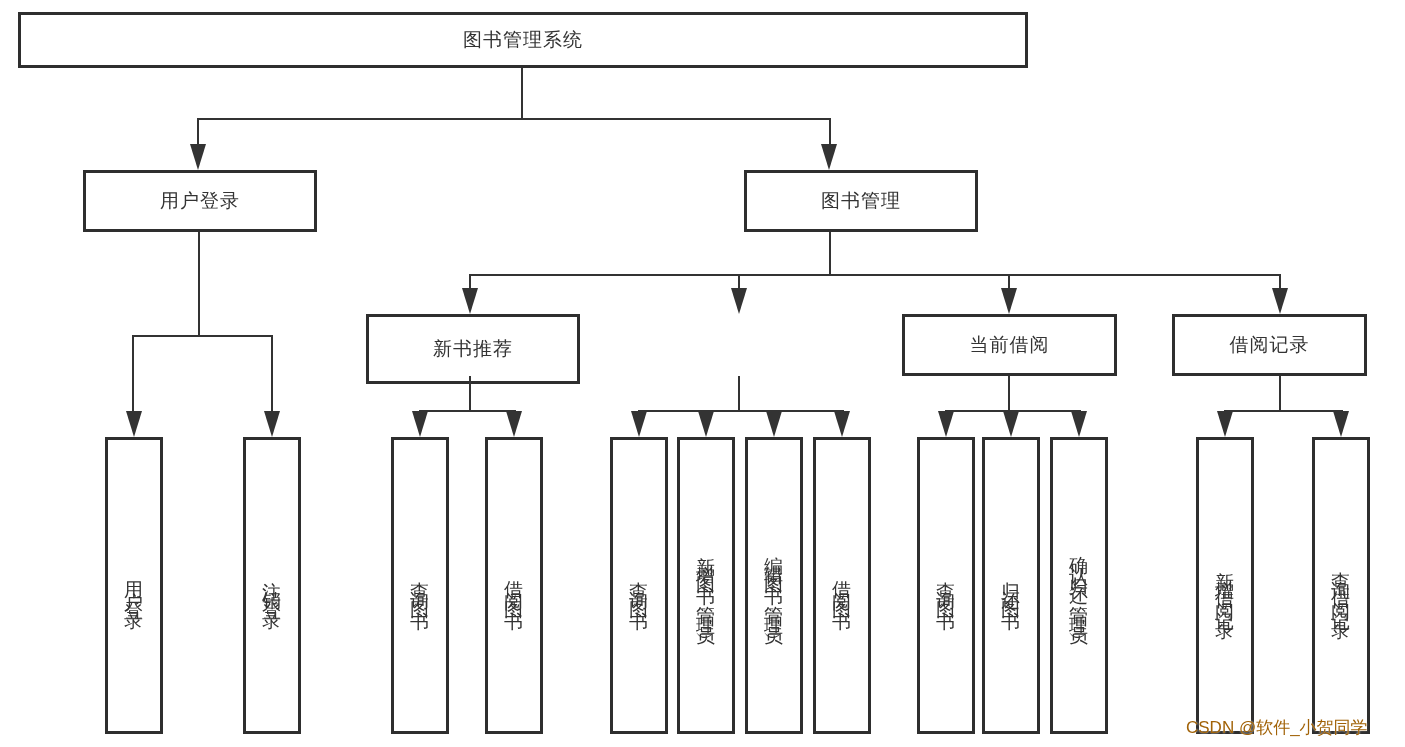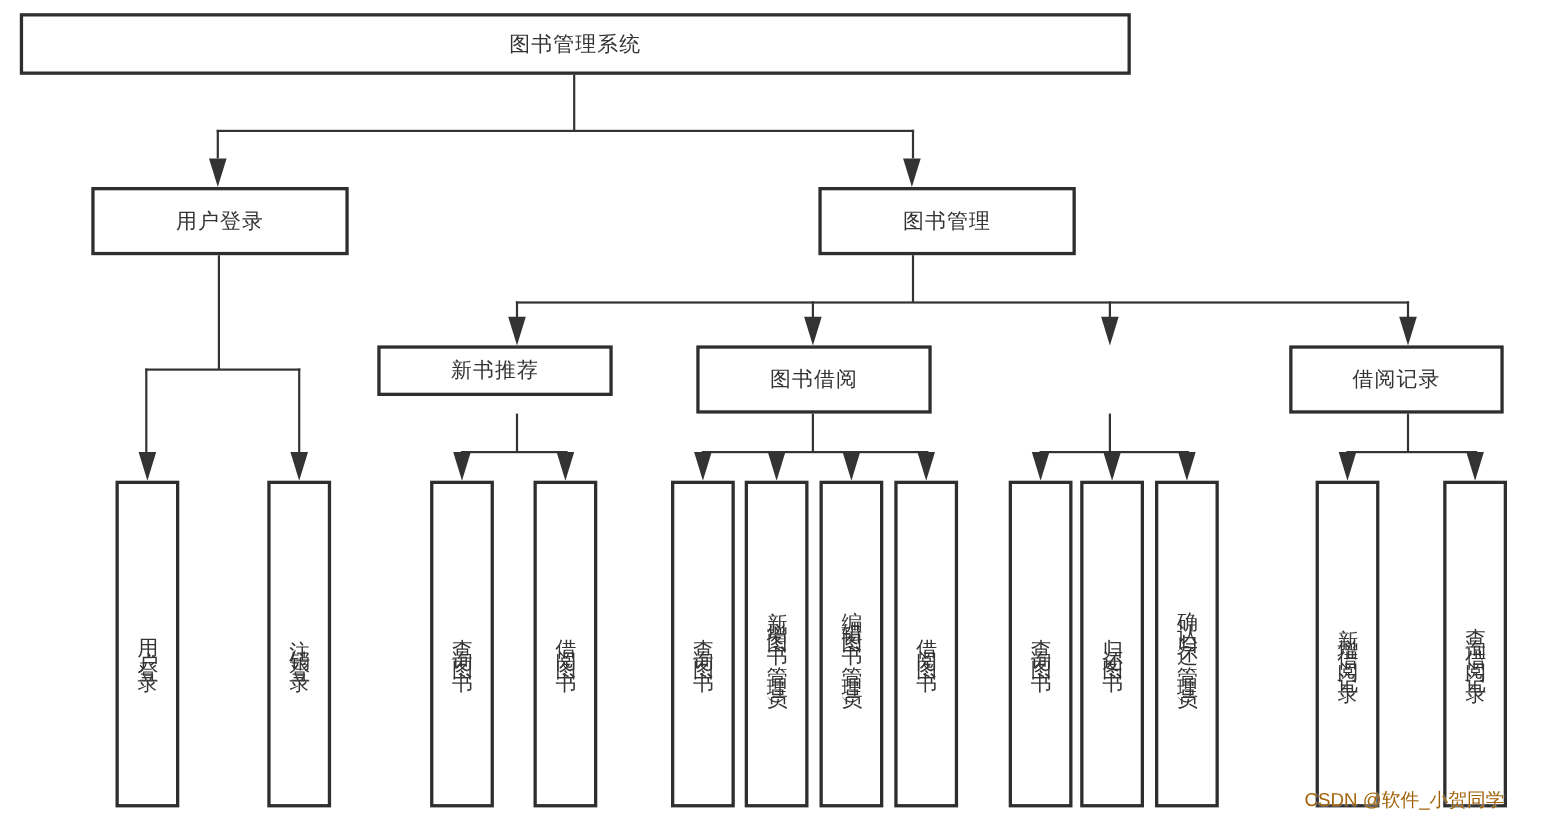--- a/index.html
+++ b/index.html
@@ -86,25 +86,25 @@
   <div class="hline" style="left:469px;top:274px;width:812px"></div>
   <div class="vline" style="left:469px;top:274px;height:16px"></div>
   <div class="vline" style="left:738px;top:274px;height:16px"></div>
   <div class="vline" style="left:1008px;top:274px;height:16px"></div>
   <div class="vline" style="left:1279px;top:274px;height:16px"></div>
   <div class="arrow" style="left:462px;top:288px"></div>
   <div class="arrow" style="left:731px;top:288px"></div>
   <div class="arrow" style="left:1001px;top:288px"></div>
   <div class="arrow" style="left:1272px;top:288px"></div>
 
-  <div class="box h" style="left:343px;top:314px;width:214px;height:46px">
+  <div class="box h" style="left:366px;top:314px;width:214px;height:70px">
     <span>新书推荐</span>
   </div>
-  <div class="box h" style="left:633px;top:314px;width:214px;height:62px">
-    <span>图书借阅</span>
+  <div class="box h" style="left:902px;top:314px;width:215px;height:62px">
+    <span>当前借阅</span>
   </div>
   <div class="box h" style="left:1172px;top:314px;width:195px;height:62px">
     <span>借阅记录</span>
   </div>
 
   <div class="vline" style="left:469px;top:376px;height:35px"></div>
   <div class="hline" style="left:419px;top:410px;width:97px"></div>
   <div class="arrow" style="left:412px;top:411px"></div>
   <div class="arrow" style="left:506px;top:411px"></div>
 

